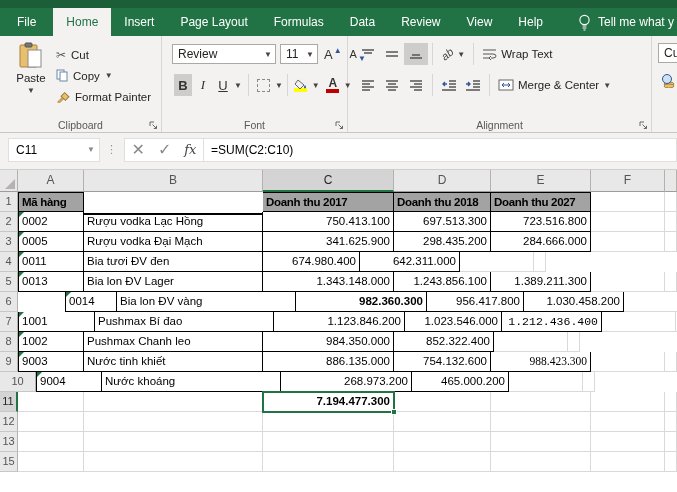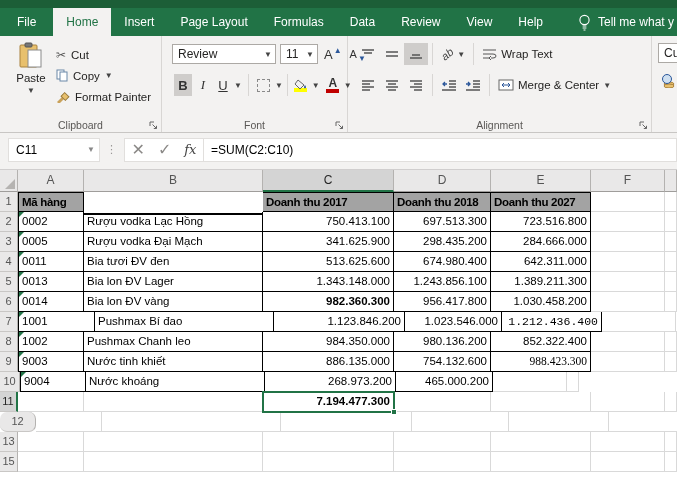--- a/index.html
+++ b/index.html
@@ -360,39 +360,38 @@
         <div class="cell tbl num" style="width: 131px;">341.625.900</div>
         <div class="cell tbl num" style="width: 97px;">298.435.200</div>
         <div class="cell tbl num" style="width: 100px;">284.666.000</div>
         <div class="cell" style="width: 74px;"></div>
         <div class="cell" style="width: 12px;"></div>
       </div>
       <div class="shrow">
         <div class="gut" style="width: 18px;">4</div>
         <div class="cell tbl leftb" style="width: 66px;">0011<div class="flag"></div></div>
         <div class="cell tbl" style="width: 179px;">Bia tươi ĐV đen</div>
-        <div class="cell tbl num" style="width: 131px;">513.625.600</div>
         <div class="cell tbl num" style="width: 97px;">674.980.400</div>
         <div class="cell tbl num" style="width: 100px;">642.311.000</div>
         <div class="cell" style="width: 74px;"></div>
         <div class="cell" style="width: 12px;"></div>
       </div>
       <div class="shrow">
         <div class="gut" style="width: 18px;">5</div>
         <div class="cell tbl leftb" style="width: 66px;">0013<div class="flag"></div></div>
         <div class="cell tbl" style="width: 179px;">Bia lon ĐV Lager</div>
         <div class="cell tbl num" style="width: 131px;">1.343.148.000</div>
         <div class="cell tbl num" style="width: 97px;">1.243.856.100</div>
         <div class="cell tbl num" style="width: 100px;">1.389.211.300</div>
         <div class="cell" style="width: 74px;"></div>
         <div class="cell" style="width: 12px;"></div>
       </div>
       <div class="shrow">
         <div class="gut" style="width: 18px;">6</div>
-        <div class="cell tbl leftb" style="width: 66px;">0014<div class="flag"></div></div>
+        <div class="cell tbl leftb" style="width: 52px; margin-left: 47px;">0014<div class="flag"></div></div>
         <div class="cell tbl" style="width: 179px;">Bia lon ĐV vàng</div>
         <div class="cell tbl num" style="width: 131px; font-weight: bold;">982.360.300</div>
         <div class="cell tbl num" style="width: 97px;">956.417.800</div>
         <div class="cell tbl num" style="width: 100px;">1.030.458.200</div>
         <div class="cell" style="width: 74px;"></div>
         <div class="cell" style="width: 12px;"></div>
       </div>
       <div class="shrow">
         <div class="gut" style="width: 18px;">7</div>
         <div class="cell tbl leftb" style="width: 77px;">1001<div class="flag"></div></div>
@@ -401,56 +400,55 @@
         <div class="cell tbl num" style="width: 97px;">1.023.546.000</div>
         <div class="cell tbl num" style="width: 100px; font-family: Liberation Mono, monospace;">1.212.436.400</div>
         <div class="cell" style="width: 74px;"></div>
         <div class="cell" style="width: 12px;"></div>
       </div>
       <div class="shrow">
         <div class="gut" style="width: 18px;">8</div>
         <div class="cell tbl leftb" style="width: 66px;">1002<div class="flag"></div></div>
         <div class="cell tbl" style="width: 179px;">Pushmax Chanh leo</div>
         <div class="cell tbl num" style="width: 131px;">984.350.000</div>
-        <div class="cell tbl num" style="width: 97px;">980.136.200</div>
         <div class="cell tbl num" style="width: 100px;">852.322.400</div>
         <div class="cell" style="width: 74px;"></div>
         <div class="cell" style="width: 12px;"></div>
       </div>
       <div class="shrow">
         <div class="gut" style="width: 18px;">9</div>
         <div class="cell tbl leftb" style="width: 66px;">9003<div class="flag"></div></div>
         <div class="cell tbl" style="width: 179px;">Nước tinh khiết</div>
         <div class="cell tbl num" style="width: 131px;">886.135.000</div>
         <div class="cell tbl num" style="width: 97px;">754.132.600</div>
         <div class="cell tbl num" style="width: 100px; font-family: Liberation Serif, serif;">988.423.300</div>
         <div class="cell" style="width: 74px;"></div>
         <div class="cell" style="width: 12px;"></div>
       </div>
       <div class="shrow">
-        <div class="gut" style="width: 20px;">10</div>
+        <div class="gut" style="width: 36px;">10</div>
         <div class="cell tbl leftb" style="width: 66px;">9004<div class="flag"></div></div>
         <div class="cell tbl" style="width: 179px;">Nước khoáng</div>
         <div class="cell tbl num" style="width: 131px;">268.973.200</div>
         <div class="cell tbl num" style="width: 97px;">465.000.200</div>
         <div class="cell" style="width: 74px;"></div>
         <div class="cell" style="width: 12px;"></div>
       </div>
       <div class="shrow">
         <div class="gut selrow" style="width: 18px;">11</div>
         <div class="cell" style="width: 66px;"></div>
         <div class="cell" style="width: 179px;"></div>
         <div class="cell num boldcell" style="width: 131px;">7.194.477.300</div>
         <div class="cell" style="width: 97px;"></div>
         <div class="cell" style="width: 100px;"></div>
         <div class="cell" style="width: 74px;"></div>
         <div class="cell" style="width: 12px;"></div>
       </div>
       <div class="shrow">
-        <div class="gut" style="width: 36px; border-radius: 7px;">12</div>
+        <div class="gut" style="width: 18px;">12</div>
         <div class="cell" style="width: 66px;"></div>
         <div class="cell" style="width: 179px;"></div>
         <div class="cell" style="width: 131px;"></div>
         <div class="cell" style="width: 97px;"></div>
         <div class="cell" style="width: 100px;"></div>
         <div class="cell" style="width: 74px;"></div>
         <div class="cell" style="width: 12px;"></div>
       </div>
       <div class="shrow">
         <div class="gut" style="width: 18px;">13</div>

